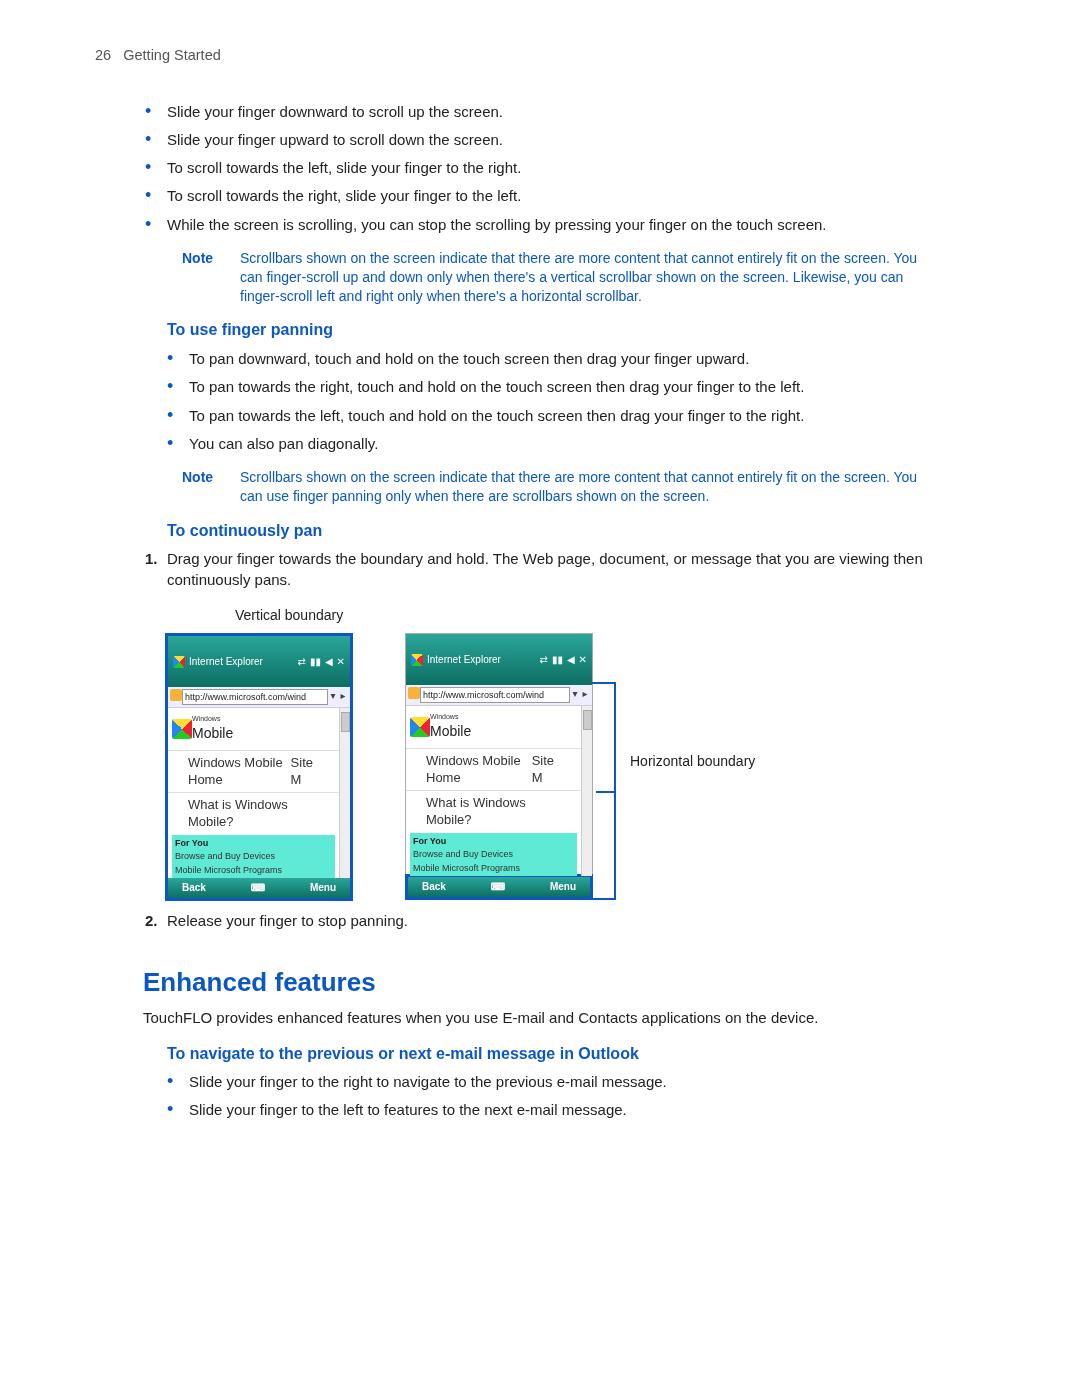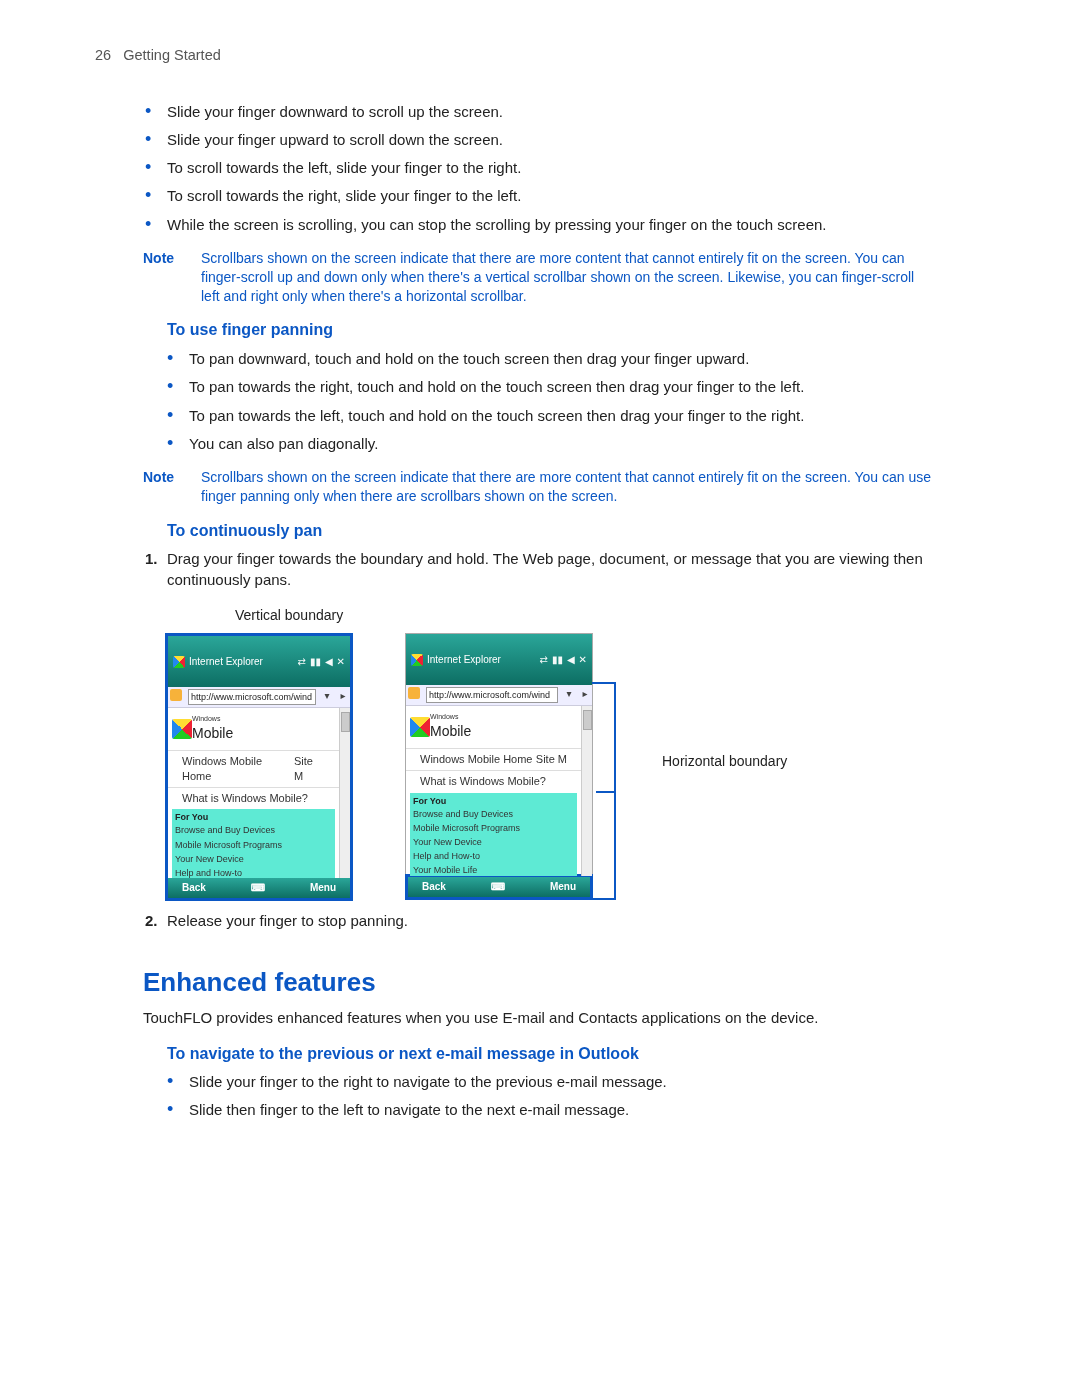--- a/index.html
+++ b/index.html
@@ -43,20 +43,21 @@
   }
   .note-row {
     display: flex;
     margin: 4px 0 14px 48px;
   }
   .note-label {
     color: #0b57c4;
     font-weight: bold;
     flex: 0 0 58px;
     font-size: 14px;
+    margin-left: 39px;
   }
   .note-text {
     color: #0b57c4;
     font-size: 14px;
     flex: 1;
   }
   .sub-h {
     color: #0b57c4;
     font-weight: bold;
     font-size: 16px;
@@ -110,21 +111,21 @@
   .win-flag {
     width: 12px; height: 12px;
     background: conic-gradient(from 45deg, #e23 0 25%, #2c2 25% 50%, #28e 50% 75%, #fd3 75% 100%);
     border-radius: 2px;
   }
   .titlebar .spacer { flex: 1; }
   .titlebar .ic { font-size: 10px; opacity: .95; }
   .addr-row {
     display: flex;
     padding: 2px;
-    gap: 6px;
+    gap: 0;
     background: #eef;
     border-bottom: 1px solid #ccd;
   }
   .addr-ico { width: 12px; height: 12px; background:#f7b23a; border-radius:2px; }
   .addr {
     flex: 1;
     border: 1px solid #999;
     background: #fff;
     font-size: 9px;
     padding: 1px 2px;
@@ -147,22 +148,22 @@
     align-items: center;
     gap: 0;
     padding: 6px 4px;
   }
   .brand .win-flag { width: 20px; height: 20px; }
   .brand-txt .sm { font-size: 7px; color:#333; }
   .brand-txt .lg { font-size: 14px; color:#222; font-family: "Segoe UI", sans-serif; }
   .row2 {
     display: flex;
     justify-content: space-between;
-    padding: 2px 14px;
-    font-size: 11px;
+    padding: 2px 20px;
+    font-size: 13px;
     color:#333;
   }
   .hline { border-top:1px solid #ddd; margin:1px 0; }
   .pink-block {
     background: #5eead4;
     margin: 2px 4px 0 4px;
     padding: 2px 3px;
   }
   .pink-block .pb-h {
     font-weight: bold;
@@ -230,21 +231,21 @@
     content:"";
     position:absolute;
     right:-2px; top:50%;
     width: 20px; height:2px;
     background:#0b57c4;
   }
   .right-cap {
     font-size: 14px;
     color:#222;
     align-self: center;
-    margin-left: 46px;
+    margin-left: 14px;
     margin-top: -10px;
   }
   .big-h {
     color: #0b57c4;
     font-weight: 600;
     font-size: 26px;
     margin: 26px 0 8px 48px;
   }
   .para {
     margin: 0 0 12px 48px;
@@ -424,16 +425,16 @@
     </li>
   </ol>
 
   <div class="big-h">Enhanced features</div>
   <div class="para">TouchFLO provides enhanced features when you use E-mail and Contacts applications on the device.</div>
 
   <div class="sub-h">To navigate to the previous or next e-mail message in Outlook</div>
 
   <ul class="bullet-list" style="margin-left:72px">
     <li>Slide your finger to the right to navigate to the previous e-mail message.</li>
-    <li>Slide then finger to the left to navigate to the next e-mail message.</li>
+    <li>Slide your finger to the left to features to the next e-mail message.</li>
   </ul>
 
 </div>
 
 </body></html>

